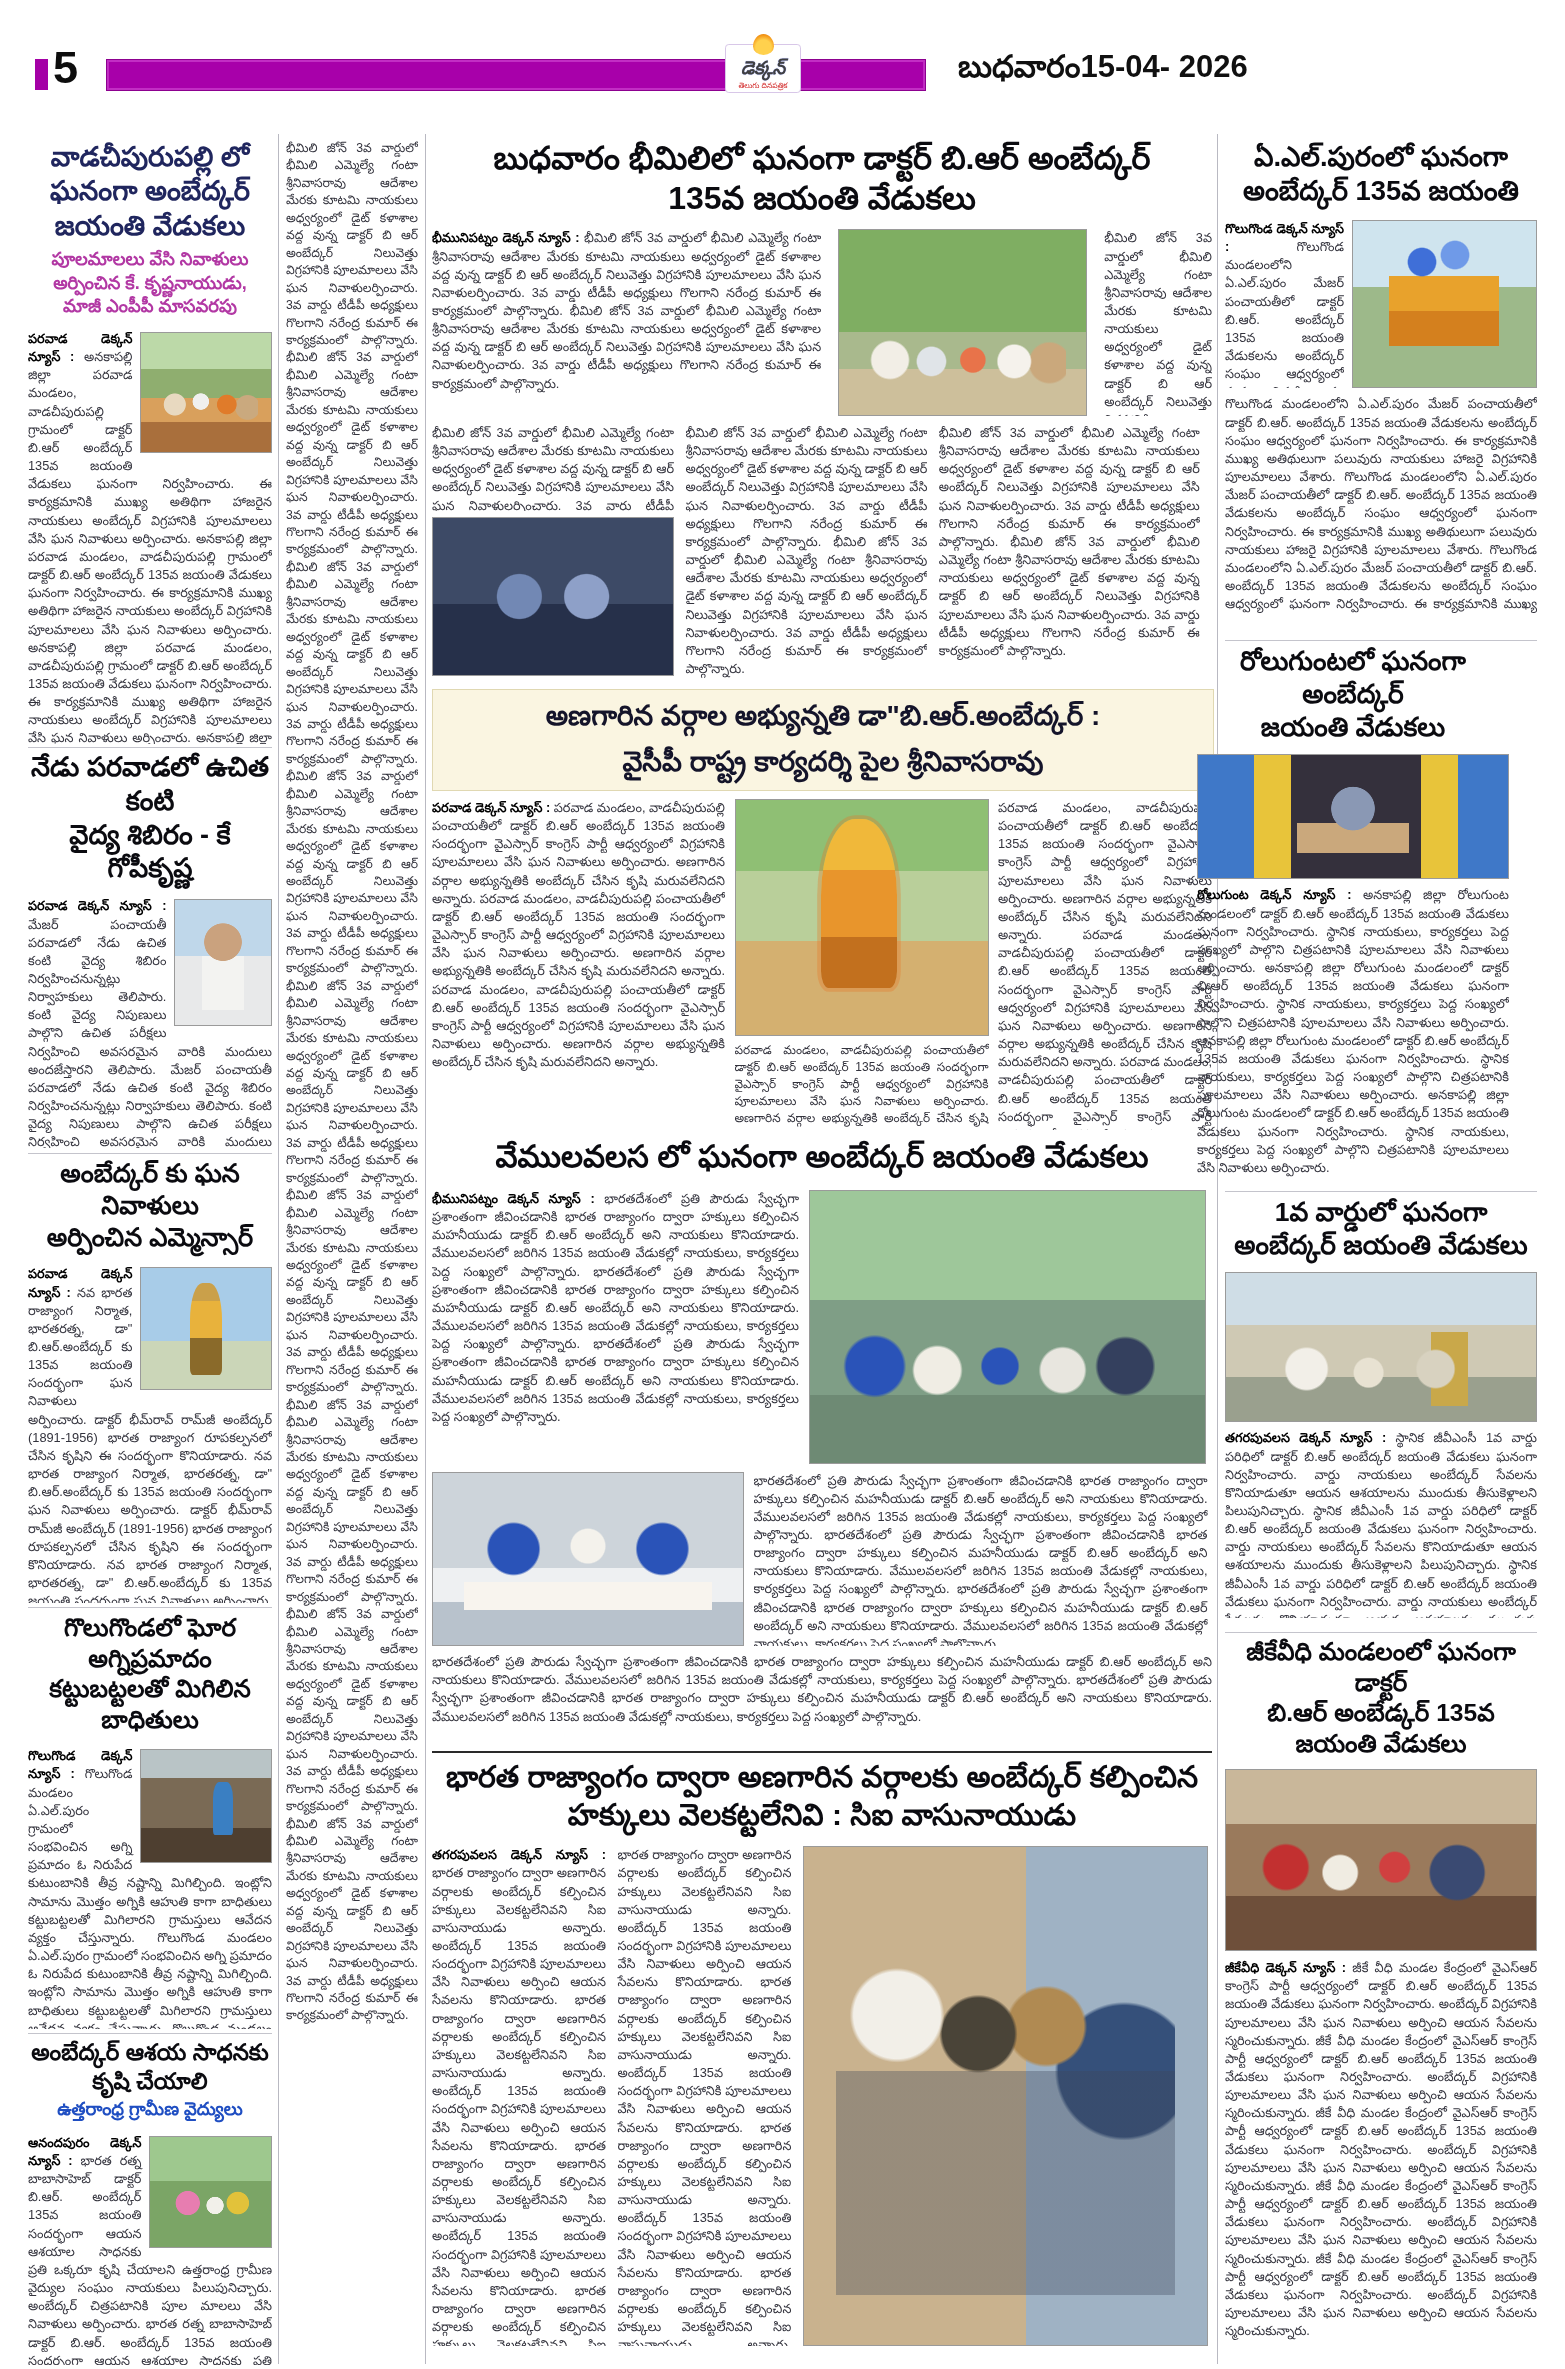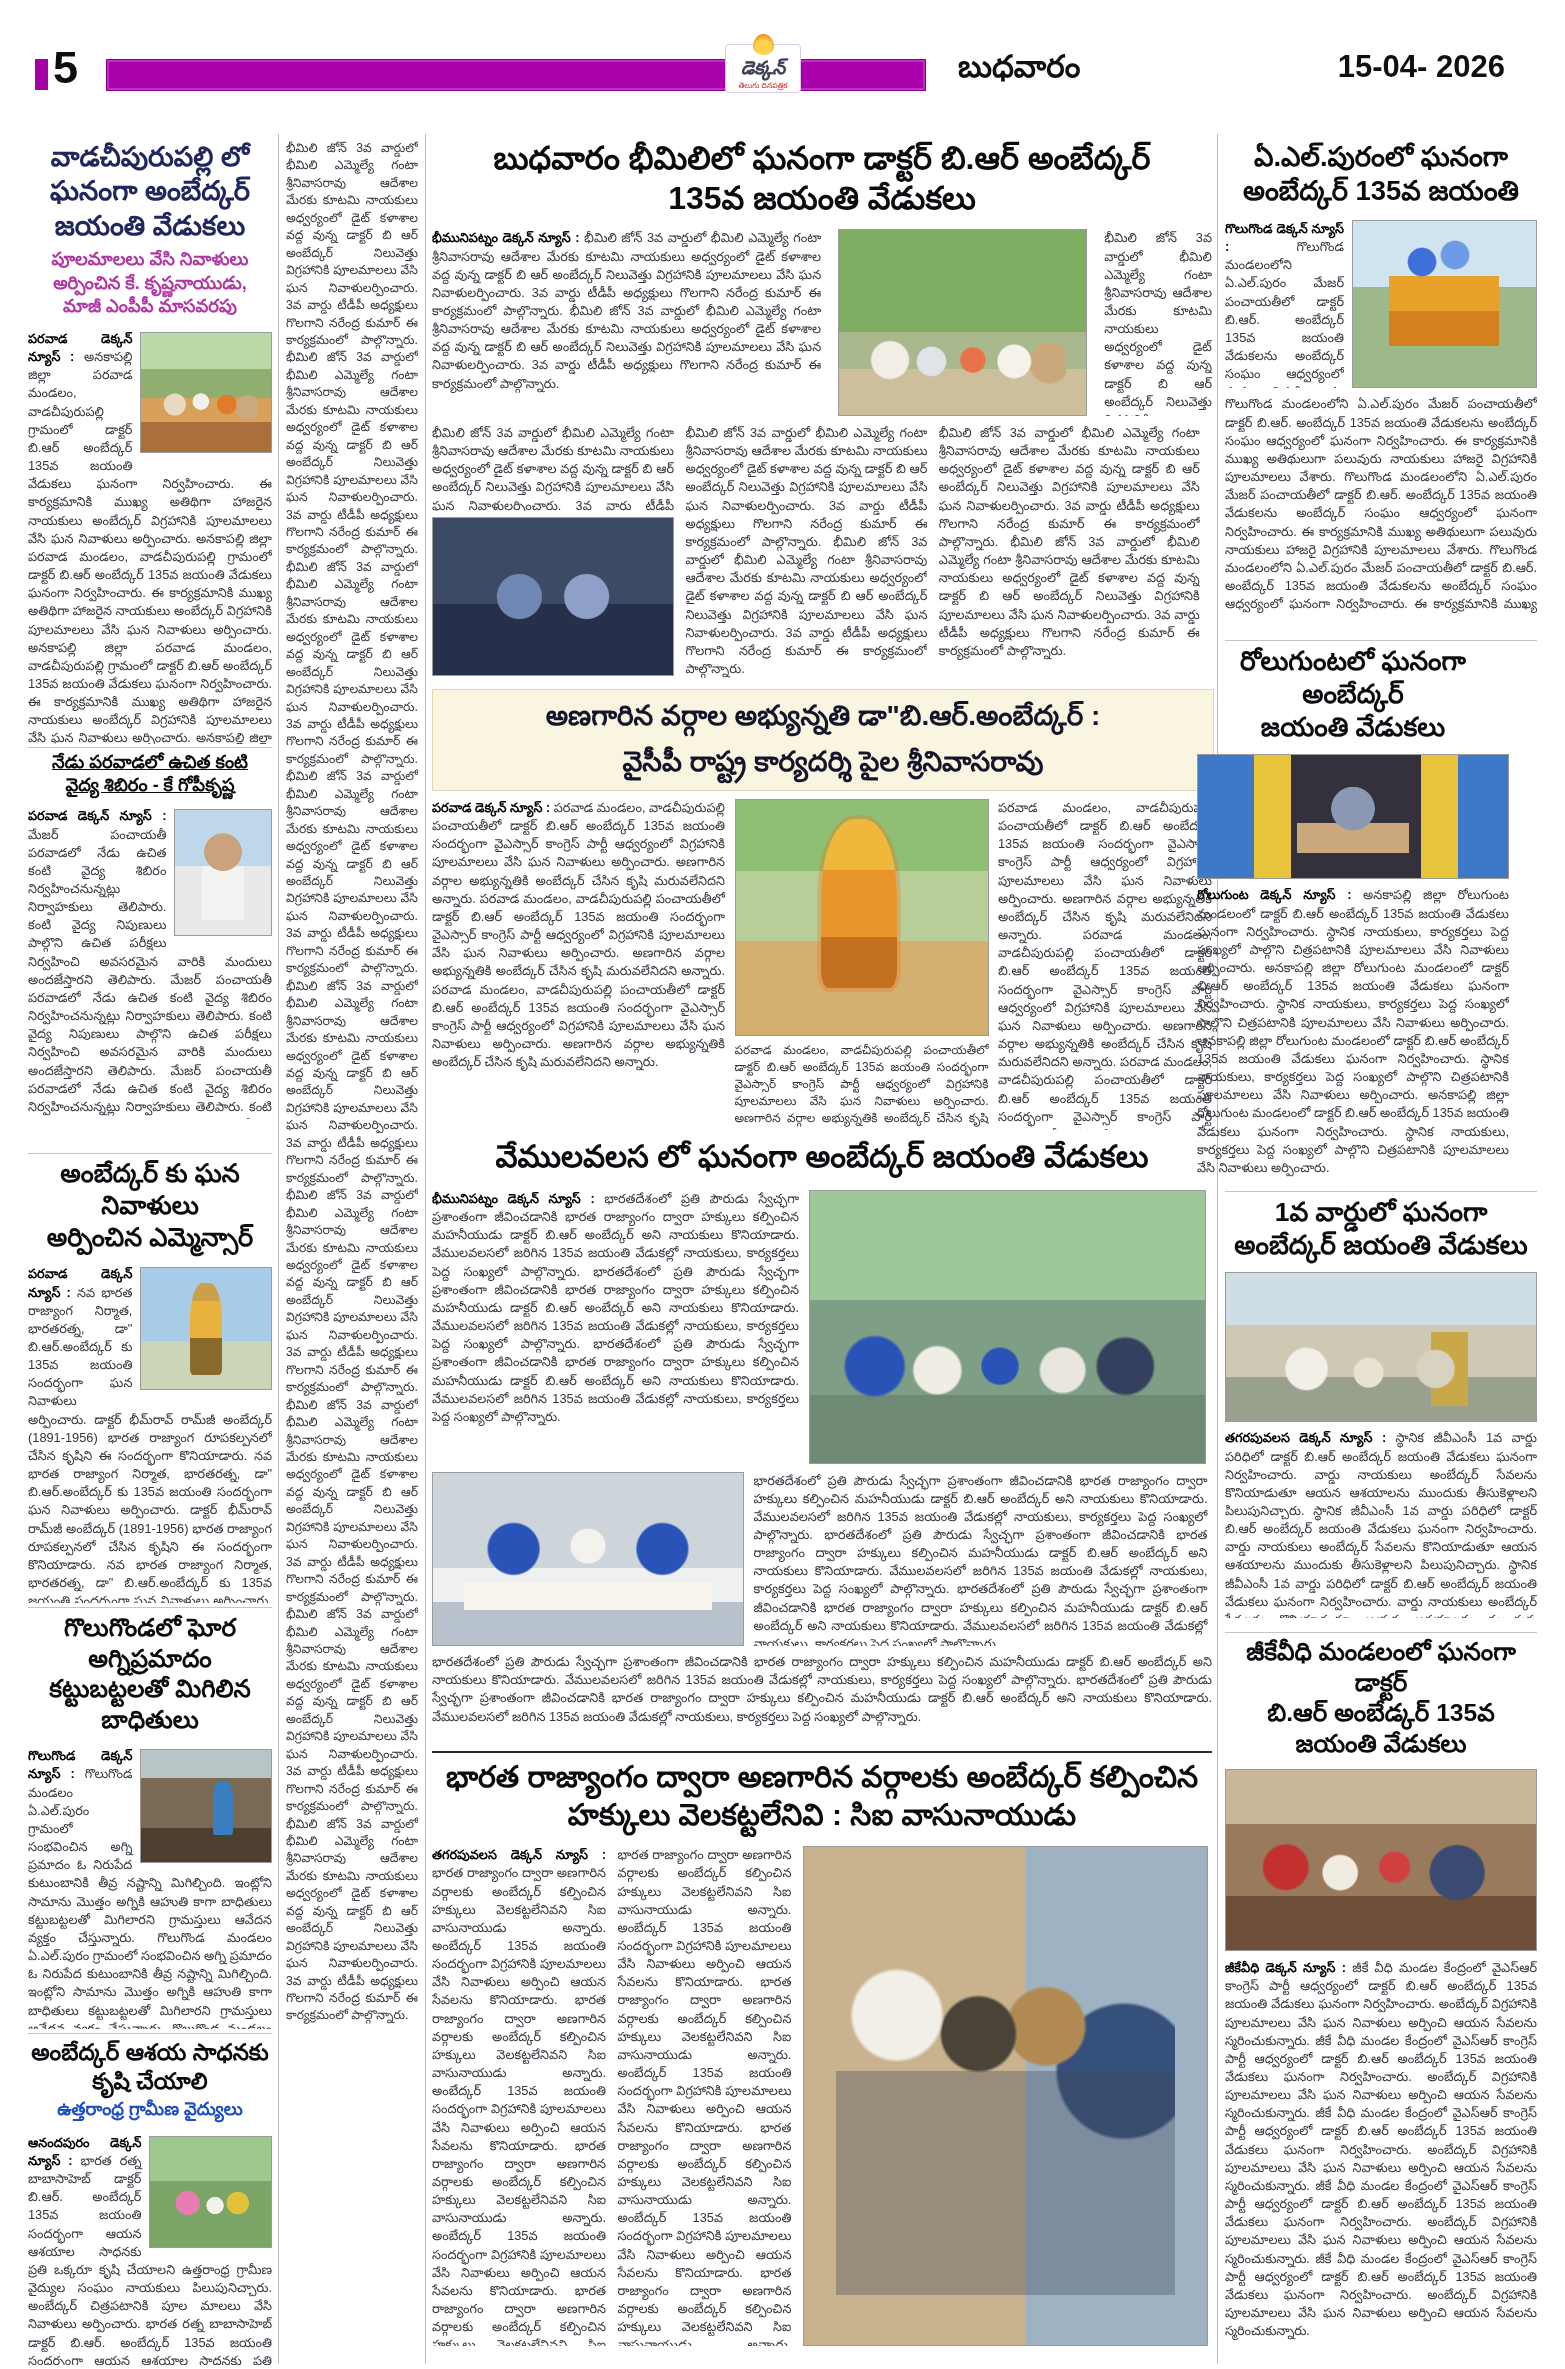--- a/index.html
+++ b/index.html
@@ -8,21 +8,21 @@
   .page { position:relative; width:1565px; height:2370px; background:#fff; overflow:hidden; }
 
   
   .mag-sliver { position:absolute; left:35px; top:59px; width:13.2px; height:31px; background:#a400a6; }
   .page-num { position:absolute; left:53px; top:42px; font-size:45px; font-weight:bold; color:#0d0d0d; }
   .mast-band { position:absolute; left:106px; top:59px; width:820px; height:32px; background:#a800aa; border:1.9px solid #8c008f; box-shadow:inset 0 0 0 1.9px #c22ec4; }
   .logo-box { position:absolute; left:725px; top:44px; width:76px; height:49px; background:#ffffff; border:0.9px solid #d8c7e8; border-radius:3.8px; text-align:center; z-index:3; }
   .logo-flame { position:absolute; left:26.5px; top:-11.4px; width:21px; height:21px; background:radial-gradient(circle at 50% 65%, #ffd14d 0 45%, #f59a1b 70%, #d86b00 100%); border-radius:50% 50% 50% 50%/60% 60% 40% 40%; }
   .logo-text { position:absolute; left:0; right:0; top:13.2px; font-size:18px; font-weight:bold; font-style:italic; color:#404040; text-shadow:0 0 0.9px #7c8bf0; }
   .logo-sub { position:absolute; left:0; right:0; top:36px; font-size:7.6px; color:#d02020; }
-  .date-line { position:absolute; left:958px; top:49px; width:547px; display:flex; justify-content:space-between; font-size:31px; font-weight:bold; color:#101010; }
+  .date-line { position:absolute; left:958px; top:49px; width:547px; display:flex; justify-content:flex-start; font-size:31px; font-weight:bold; color:#101010; }
 
   
   .vrule { position:absolute; top:134px; bottom:5.7px; width:0.9px; background:#b9b9c2; }
   .hrule { position:absolute; height:0.9px; background:#c4c4cc; }
 
   
   .headline { font-weight:bold; color:#0b0b10; text-align:center; line-height:1.25; }
   .hl-navy { color:#20265e; }
   .subhead-mag { font-weight:bold; color:#b238a4; text-align:center; line-height:1.3; }
   .subhead-blue { font-weight:bold; color:#1f4ec2; text-align:center; }
@@ -99,21 +99,21 @@
     </div>
     <div class="body-text" style="margin-top:11.4px; height:416px;">
       <div class="ph ph-crowd-orange" style="float:right; width:132px; height:121px; margin:1.9px 0 5.7px 7.6px;"></div>
       <b>పరవాడ డెక్కన్ న్యూస్ :</b>
       <span>అనకాపల్లి జిల్లా పరవాడ మండలం, వాడచీపురుపల్లి గ్రామంలో డాక్టర్ బి.ఆర్ అంబేద్కర్ 135వ జయంతి వేడుకలు ఘనంగా నిర్వహించారు. ఈ కార్యక్రమానికి ముఖ్య అతిథిగా హాజరైన నాయకులు అంబేద్కర్ విగ్రహానికి పూలమాలలు వేసి ఘన నివాళులు అర్పించారు. అనకాపల్లి జిల్లా పరవాడ మండలం, వాడచీపురుపల్లి గ్రామంలో డాక్టర్ బి.ఆర్ అంబేద్కర్ 135వ జయంతి వేడుకలు ఘనంగా నిర్వహించారు. ఈ కార్యక్రమానికి ముఖ్య అతిథిగా హాజరైన నాయకులు అంబేద్కర్ విగ్రహానికి పూలమాలలు వేసి ఘన నివాళులు అర్పించారు. అనకాపల్లి జిల్లా పరవాడ మండలం, వాడచీపురుపల్లి గ్రామంలో డాక్టర్ బి.ఆర్ అంబేద్కర్ 135వ జయంతి వేడుకలు ఘనంగా నిర్వహించారు. ఈ కార్యక్రమానికి ముఖ్య అతిథిగా హాజరైన నాయకులు అంబేద్కర్ విగ్రహానికి పూలమాలలు వేసి ఘన నివాళులు అర్పించారు. అనకాపల్లి జిల్లా పరవాడ మండలం, వాడచీపురుపల్లి గ్రామంలో డాక్టర్ బి.ఆర్ అంబేద్కర్ 135వ జయంతి వేడుకలు ఘనంగా నిర్వహించారు. ఈ కార్యక్రమానికి ముఖ్య అతిథిగా హాజరైన నాయకులు అంబేద్కర్ విగ్రహానికి పూలమాలలు వేసి ఘన నివాళులు అర్పించారు. అనకాపల్లి జిల్లా పరవాడ మండలం, వాడచీపురుపల్లి గ్రామంలో డాక్టర్ బి.ఆర్ అంబేద్కర్ 135వ జయంతి వేడుకలు ఘనంగా నిర్వహించారు. ఈ కార్యక్రమానికి ముఖ్య అతిథిగా హాజరైన నాయకులు అంబేద్కర్ విగ్రహానికి పూలమాలలు వేసి ఘన నివాళులు అర్పించారు.</span>
     </div>
   </div>
   <div class="hrule" style="left:28px; top:747px; width:244px;"></div>
 
   <div class="abs" style="left:28px; top:751px; width:244px; height:397px; overflow:hidden;">
-    <div class="headline" style="font-size:18px;text-decoration:underline;">
+    <div class="headline" style="font-size:27px;">
       <div>నేడు పరవాడలో ఉచిత కంటి</div>
       <div>వైద్య శిబిరం - కే గోపీకృష్ణ</div>
     </div>
     <div class="body-text" style="margin-top:11.4px; height:312px;">
       <div class="ph ph-portrait" style="float:right; width:98px; height:127px; margin:1.9px 0 5.7px 7.6px;"></div>
       <b>పరవాడ డెక్కన్ న్యూస్ :</b>
       <span>మేజర్ పంచాయతీ పరవాడలో నేడు ఉచిత కంటి వైద్య శిబిరం నిర్వహించనున్నట్లు నిర్వాహకులు తెలిపారు. కంటి వైద్య నిపుణులు పాల్గొని ఉచిత పరీక్షలు నిర్వహించి అవసరమైన వారికి మందులు అందజేస్తారని తెలిపారు. మేజర్ పంచాయతీ పరవాడలో నేడు ఉచిత కంటి వైద్య శిబిరం నిర్వహించనున్నట్లు నిర్వాహకులు తెలిపారు. కంటి వైద్య నిపుణులు పాల్గొని ఉచిత పరీక్షలు నిర్వహించి అవసరమైన వారికి మందులు అందజేస్తారని తెలిపారు. మేజర్ పంచాయతీ పరవాడలో నేడు ఉచిత కంటి వైద్య శిబిరం నిర్వహించనున్నట్లు నిర్వాహకులు తెలిపారు. కంటి వైద్య నిపుణులు పాల్గొని ఉచిత పరీక్షలు నిర్వహించి అవసరమైన వారికి మందులు అందజేస్తారని తెలిపారు. మేజర్ పంచాయతీ పరవాడలో నేడు ఉచిత కంటి వైద్య శిబిరం నిర్వహించనున్నట్లు నిర్వాహకులు తెలిపారు. కంటి వైద్య నిపుణులు పాల్గొని ఉచిత పరీక్షలు నిర్వహించి అవసరమైన వారికి మందులు అందజేస్తారని తెలిపారు.</span>
     </div>
   </div>
   <div class="hrule" style="left:28px; top:1153px; width:244px;"></div>

